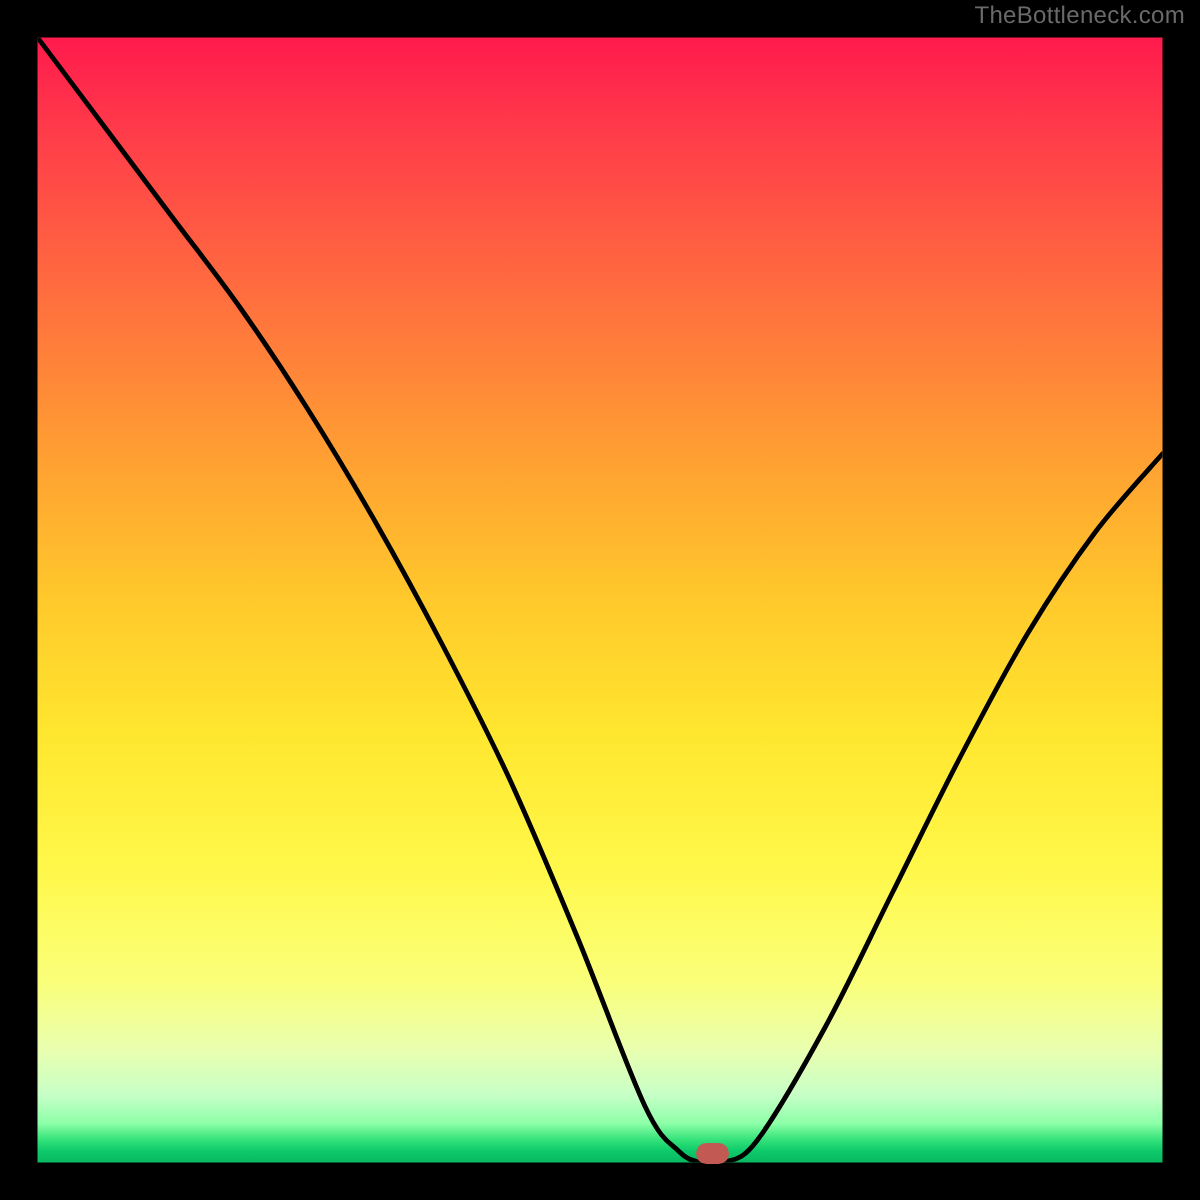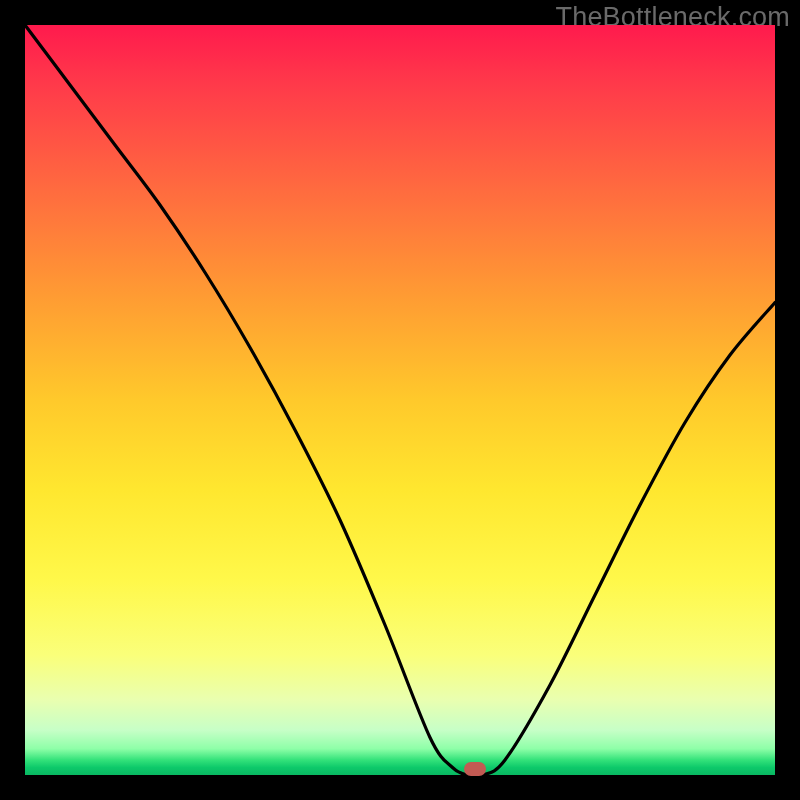--- a/index.html
+++ b/index.html
@@ -39,21 +39,21 @@
       #33e27a 98%,
       #0dc96a 99%,
       #09b862 100%
     );
   }
   .watermark {
     position: absolute;
     top: 2px;
     right: 10px;
     font-family: Arial, Helvetica, sans-serif;
-    font-size: 27px;
+    font-size: 16px;
     color: #6a6a6a;
     letter-spacing: 0.2px;
     user-select: none;
   }
   svg.curve {
     position: absolute;
     top: 0;
     left: 0;
   }
   .marker {

